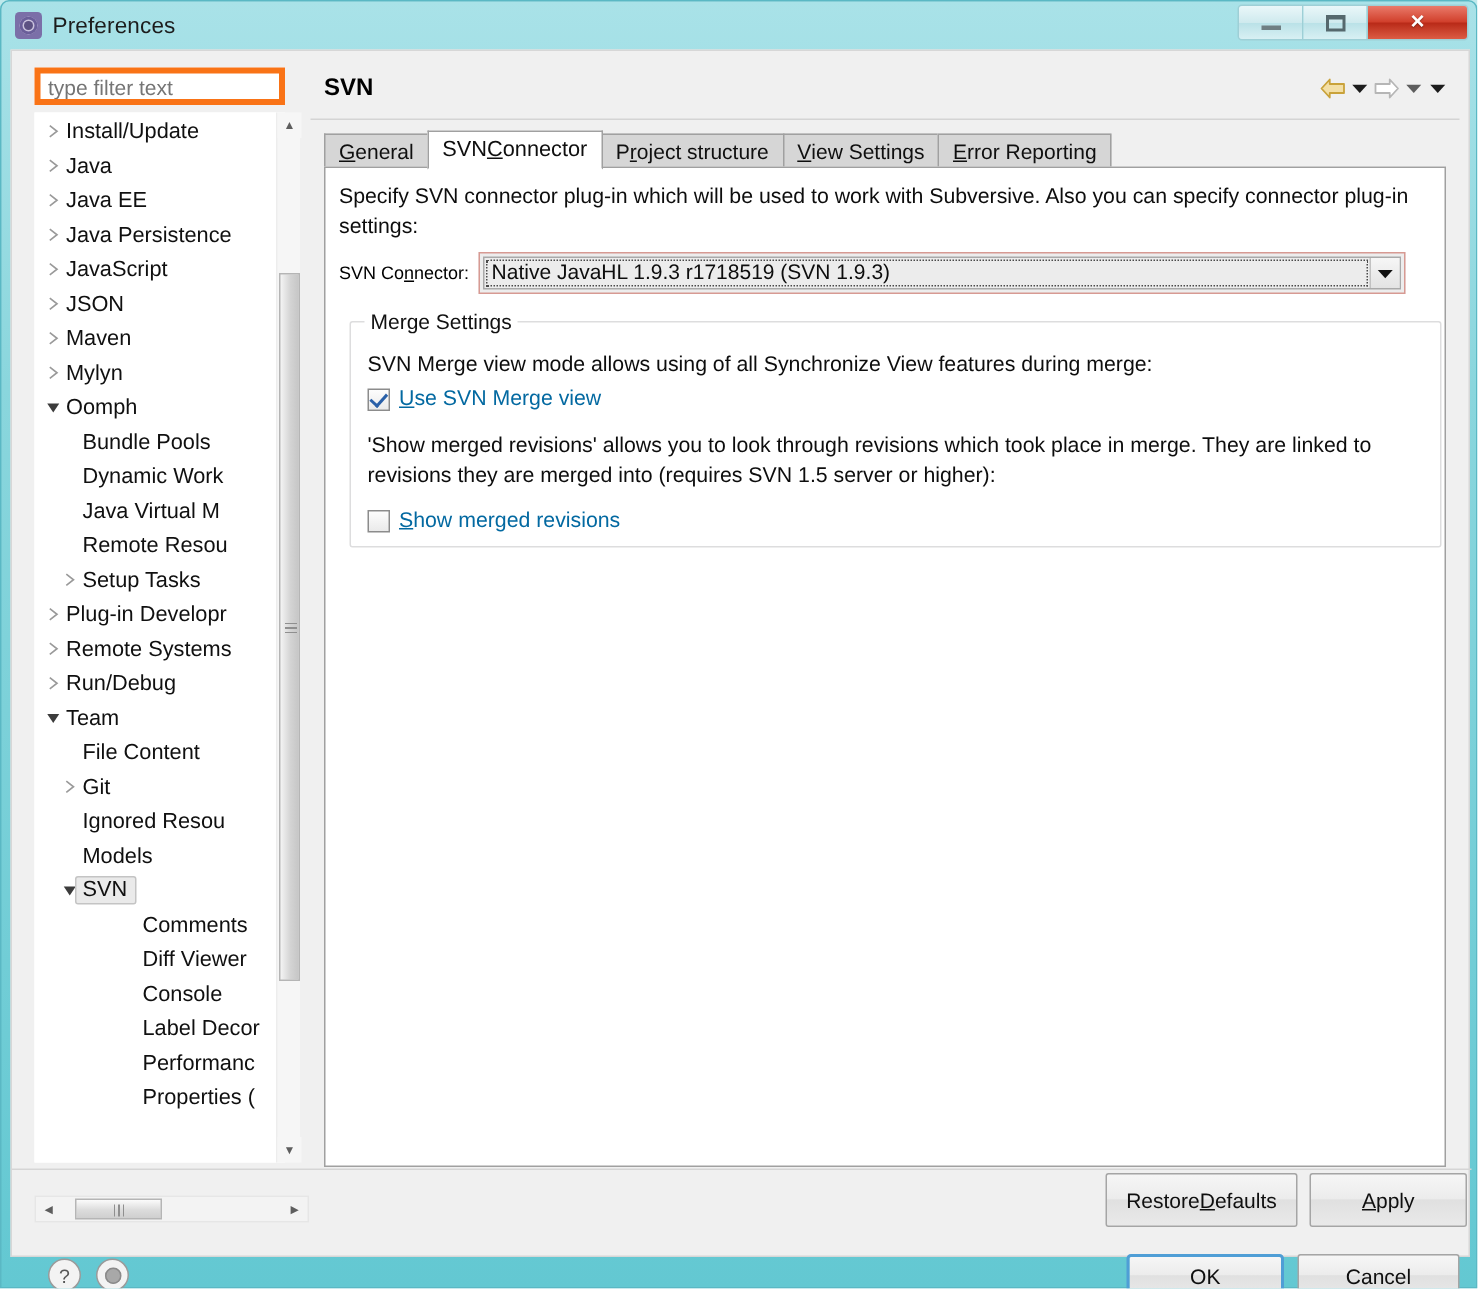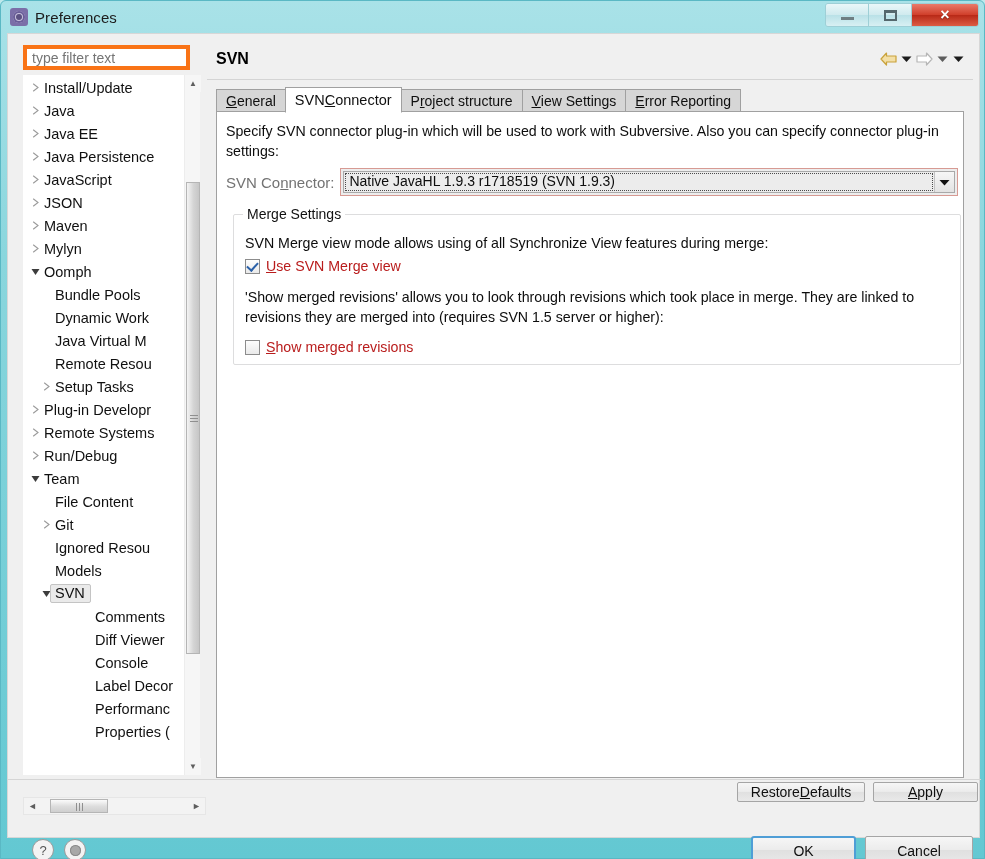--- a/index.html
+++ b/index.html
@@ -274,21 +274,21 @@
     position: absolute; left: 9px; top: 9px;
     width: 715px;
     font-size: 14.2px; color: #0d0d0d;
     line-height: 20px;
   }
 
   .conn-row {
     position: absolute; left: 9px; top: 56px;
     display: flex; align-items: center;
   }
-  .conn-label { font-size: 15px; color: #737373; white-space: nowrap; }
+  .conn-label { font-size: 12px; color: #000000; white-space: nowrap; }
   .combo-outer {
     margin-left: 6px;
     width: 618px; height: 28px;
     border: 1px solid #d79a93;
     background: #ededed;
     padding: 2px;
     display: flex; align-items: center;
     cursor: pointer;
   }
   .combo-inner {
@@ -349,29 +349,29 @@
     flex: none;
   }
   .cbx.checked::after {
     content: "";
     width: 5px; height: 9px;
     border: solid #2a60a8;
     border-width: 0 2px 2px 0;
     transform: rotate(42deg);
     margin-top: -2px;
   }
-  .cb-label { margin-left: 6px; font-size: 14.2px; color: #b91c1c; text-align: center; }
+  .cb-label { margin-left: 6px; font-size: 14.2px; color: #0369a1; text-align: center; }
 
   
   .pane-footer-sep {
     position: absolute; left: 0; top: 745px;
     width: 973px; height: 1px; background: #d5d5d5;
   }
   .btn {
-    height: 20px;
+    height: 36px;
     min-width: 70px;
     padding: 0 13px;
     font-size: 14px; color: #0f0f0f;
     background: linear-gradient(to bottom, #f6f6f6 0%, #ececec 47%, #e0e0e0 50%, #e9e9e9 100%);
     border: 1px solid #a5a5a5;
     border-radius: 2px;
     display: flex; align-items: center; justify-content: center;
     cursor: pointer;
     font-family: "Liberation Sans", sans-serif;
     white-space: nowrap;

